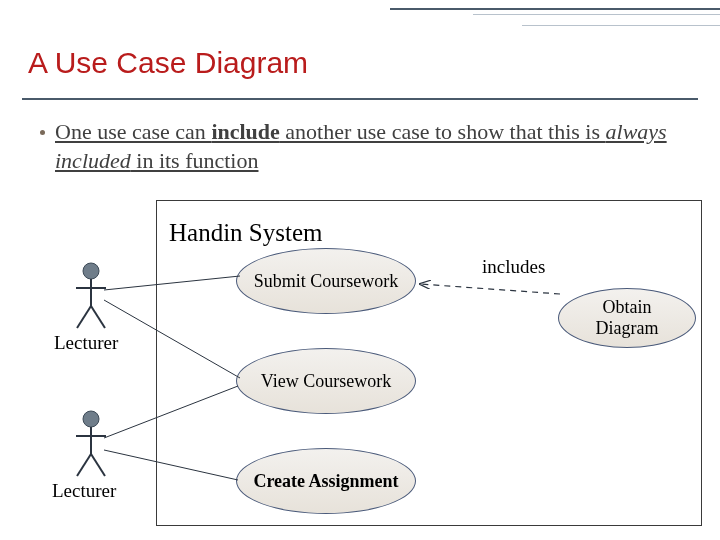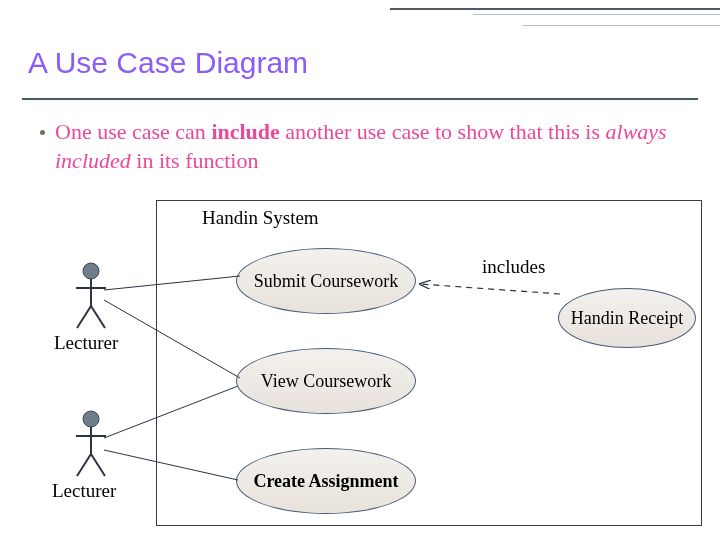--- a/index.html
+++ b/index.html
@@ -29,56 +29,56 @@
     border-top: 2px solid #4a5a6a;
   }
 
   h1.title {
     position: absolute;
     top: 46px;
     left: 28px;
     font-family: Verdana, Geneva, sans-serif;
     font-size: 30px;
     font-weight: 400;
-    color: #8b5cf6;
+    color: #b91c1c;
   }
 
   .bullet-block {
     position: absolute;
     top: 118px;
     left: 40px;
     right: 40px;
   }
   .bullet-row { display: flex; }
   .bullet-dot {
     width: 5px; height: 5px; background: #7a6a5a; border-radius: 50%;
     margin-top: 12px; margin-right: 10px; flex: 0 0 auto;
   }
   .bullet-text {
     font-size: 22px;
-    color: #ec4899;
+    color: #404040;
     line-height: 1.3;
+    text-decoration: underline;
   }
   .bullet-text .kw-include { font-weight: bold; }
   .bullet-text .kw-always { font-style: italic; }
 
   .system-box {
     position: absolute;
     top: 200px;
     left: 156px;
     width: 546px;
     height: 326px;
     border: 1px solid #3a3a3a;
     background: #fff;
   }
   .system-label {
     position: absolute;
-    top: 6px; left: 12px;
-    font-size: 19px;
-    margin-left: 33px;
+    top: 18px; left: 12px;
+    font-size: 25px;
   }
 
   .actor {
     position: absolute;
     width: 42px;
     text-align: center;
   }
   .actor svg { display: block; margin: 0 auto; }
   .actor-label {
     font-size: 19px;
@@ -173,21 +173,21 @@
 <div class="usecase uc-submit">
   <span>Submit Coursework</span>
 </div>
 <div class="usecase uc-view">
   <span>View Coursework</span>
 </div>
 <div class="usecase uc-create">
   <span>Create Assignment</span>
 </div>
 <div class="usecase uc-obtain">
-  <span>Handin Receipt</span>
+  <span>Obtain Diagram</span>
 </div>
 
 <div class="includes-label">includes</div>
 
 <svg class="links">
   <defs>
     <marker id="arrow" markerWidth="10" markerHeight="8" refX="9" refY="4" orient="auto">
       <path d="M0,0 L10,4 L0,8" fill="none" stroke="#2b3440" stroke-width="1"></path>
     </marker>
   </defs>

